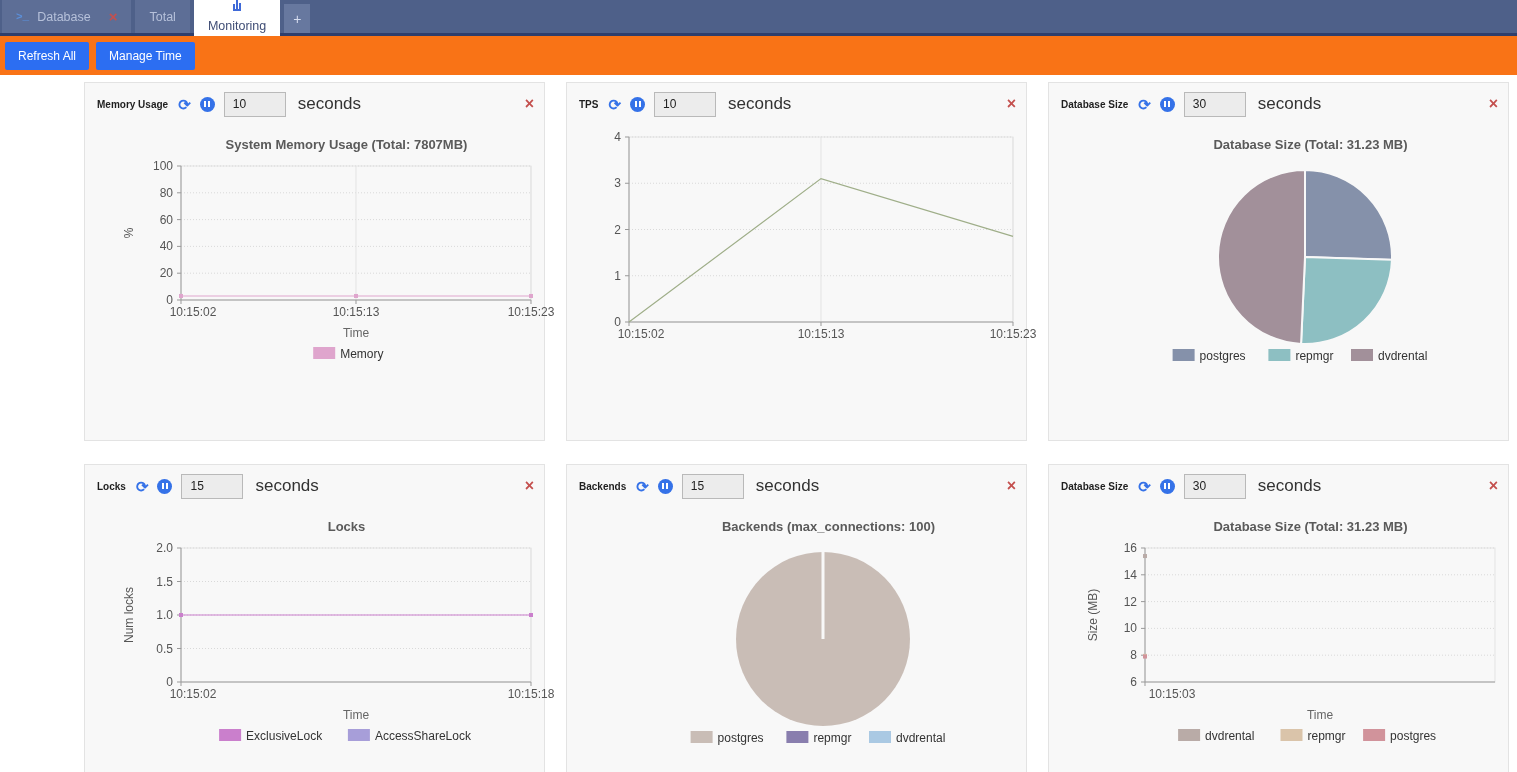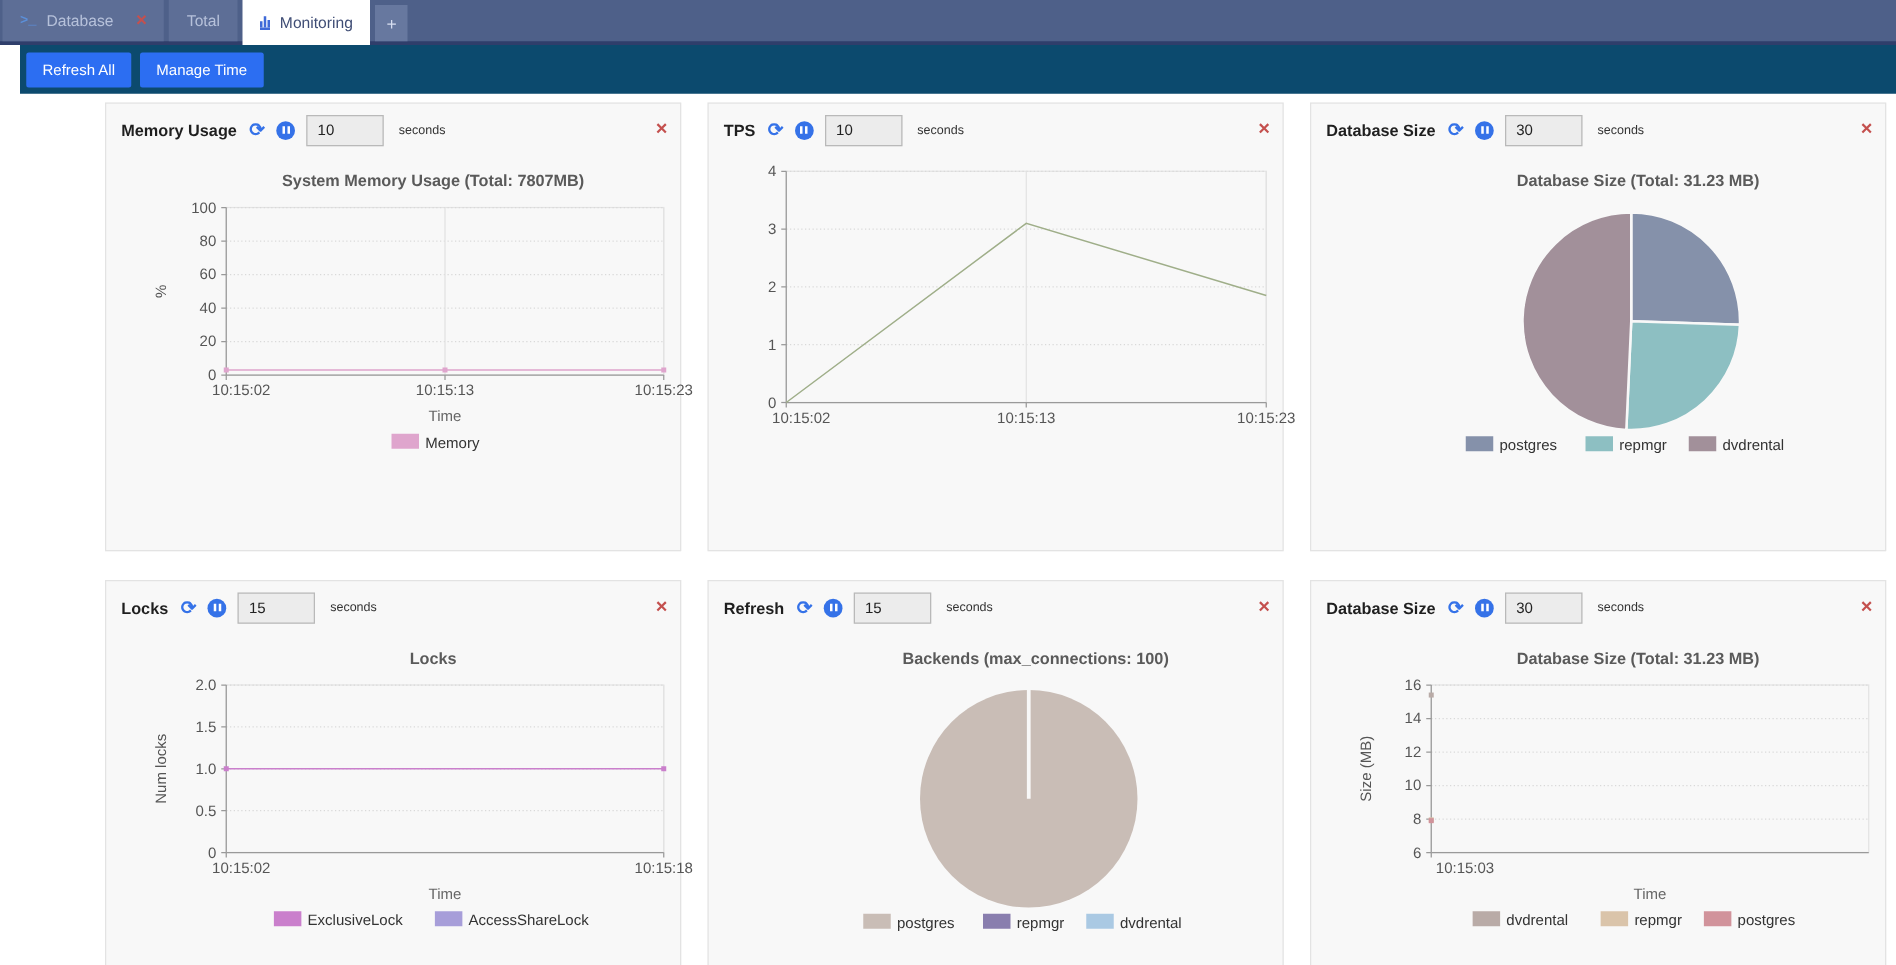--- a/index.html
+++ b/index.html
@@ -8,51 +8,51 @@
 
   
   .tabbar { position:relative; height:36px; background:var(--tab-bar,#4e6089);
             display:flex; align-items:flex-start; }
   .tabbar::after { content:""; position:absolute; left:0; right:0; bottom:0; height:3px;
                    background:var(--tab-strip,#2f3e6b); }
   .tab { height:33px; display:flex; align-items:center; gap:8px; padding:0 14px;
          font-size:12.5px; cursor:pointer; position:relative; z-index:1;
          background:var(--tab-inactive,#5d6e96); color:var(--tab-text,#b6c1da); margin-right:4px; }
   .tab:first-child { margin-left:2px; }
-  .tab.active { background:#fff; color:var(--active-tab-text,#3f4d75); height:36px; z-index:2; }
+  .tab.active { background:#fff; color:var(--active-tab-text,#3f4d75); height:36px; z-index:2;flex-direction:column; }
   .term-icon { color:#5b8fd9; font-family:"Liberation Mono",monospace; font-weight:bold; font-size:11px; }
   .tab-close { color:var(--close-red,#c4504e); font-weight:bold; font-size:15px; margin-left:10px; line-height:1; }
   .chart-icon { display:inline-flex; align-items:flex-end; gap:1px; height:11px;
                 border-bottom:2px solid #3f6ad8; padding-bottom:0; }
   .chart-icon i { display:block; width:2px; background:#3f6ad8; }
   .chart-icon .b1{height:5px}.chart-icon .b2{height:9px}.chart-icon .b3{height:6px}
   .tab.plus { width:26px; height:29px; margin-top:4px; padding:0; justify-content:center;
               background:#67789f; color:#d6ddef; font-size:14px; }
 
   
-  .toolbar { padding:6px 0 5px 5px; display:flex; gap:7px; background:#0c4a6e;margin-left:16px; }
+  .toolbar { padding:6px 0 5px 5px; display:flex; gap:7px; background:#f97316; }
   .btn { background:var(--accent,#2c6ef2); color:#fff; border:none; border-radius:2px;
          font-size:12px; padding:7px 13px; cursor:pointer; font-family:inherit; }
 
   
   .grid { margin:7px 8px 0 84px; display:grid; grid-template-columns:repeat(3,461px);
           gap:23px 21px; }
   .panel { width:461px; height:359px; background:var(--panel-bg,#f8f8f8);
            border:1px solid var(--panel-border,#e3e3e3); }
   .panel-header { display:flex; align-items:center; padding:8px 10px 0 12px; height:34px; }
-  .p-title { font-size:13px; font-weight:bold; color:#1f1f1f; margin-right:10px; white-space:nowrap; }
+  .p-title { font-size:10px; font-weight:bold; color:#1f1f1f; margin-right:10px; white-space:nowrap; }
   .icon-refresh { color:var(--icon-blue,#3572e8); font-size:15px; font-weight:bold;
                   margin-right:9px; cursor:pointer; line-height:1; }
   .icon-pause { width:15px; height:15px; border-radius:50%; background:var(--icon-blue,#3572e8);
                 display:inline-flex; align-items:center; justify-content:center; gap:2px;
                 margin-right:9px; cursor:pointer; flex:none; }
   .icon-pause i { display:block; width:2px; height:6px; background:#fff; }
   .interval-input { width:62px; height:25px; border:1px solid #b9b9b9; background:#ececec;
                     font-size:12px; color:#222; padding-left:8px; font-family:inherit; }
-  .unit { font-size:10px; color:#333; margin-left:12px; }
+  .unit { font-size:17px; color:#333; margin-left:12px; }
   .icon-close { margin-left:auto; color:var(--close-red,#c4504e); font-weight:bold;
                 font-size:16px; cursor:pointer; line-height:1; }
   .chart { width:459px;margin-left:32px; }
 </style>
 </head>
 <body>
 
 <div class="tabbar">
   <div class="tab">
     <span class="term-icon">&gt;_</span>
@@ -244,21 +244,21 @@
           <text x="239" y="220" font-size="12" fill="#666" text-anchor="middle">Time</text>
           <rect x="102.1" y="230" width="22" height="12" fill="#ca7fcc"></rect>
           <text x="129.1" y="241" font-size="12" fill="#333" text-anchor="start">ExclusiveLock</text>
           <rect x="230.9" y="230" width="22" height="12" fill="#a79ed9"></rect>
           <text x="257.9" y="241" font-size="12" fill="#333" text-anchor="start">AccessShareLock</text>
         </svg></div>
   </div>
 
   <div class="panel">
     <div class="panel-header">
-      <span class="p-title">Refresh</span>
+      <span class="p-title">Backends</span>
       <span class="icon-refresh">⟳</span>
       <span class="icon-pause">
           <i></i>
           <i></i>
         </span>
       <input class="interval-input" value="15" style="">
       <span class="unit">seconds</span>
       <span class="icon-close">×</span>
     </div>
     <div class="chart"><svg width="459" height="250" style="font-family:&quot;Liberation Sans&quot;,sans-serif">

